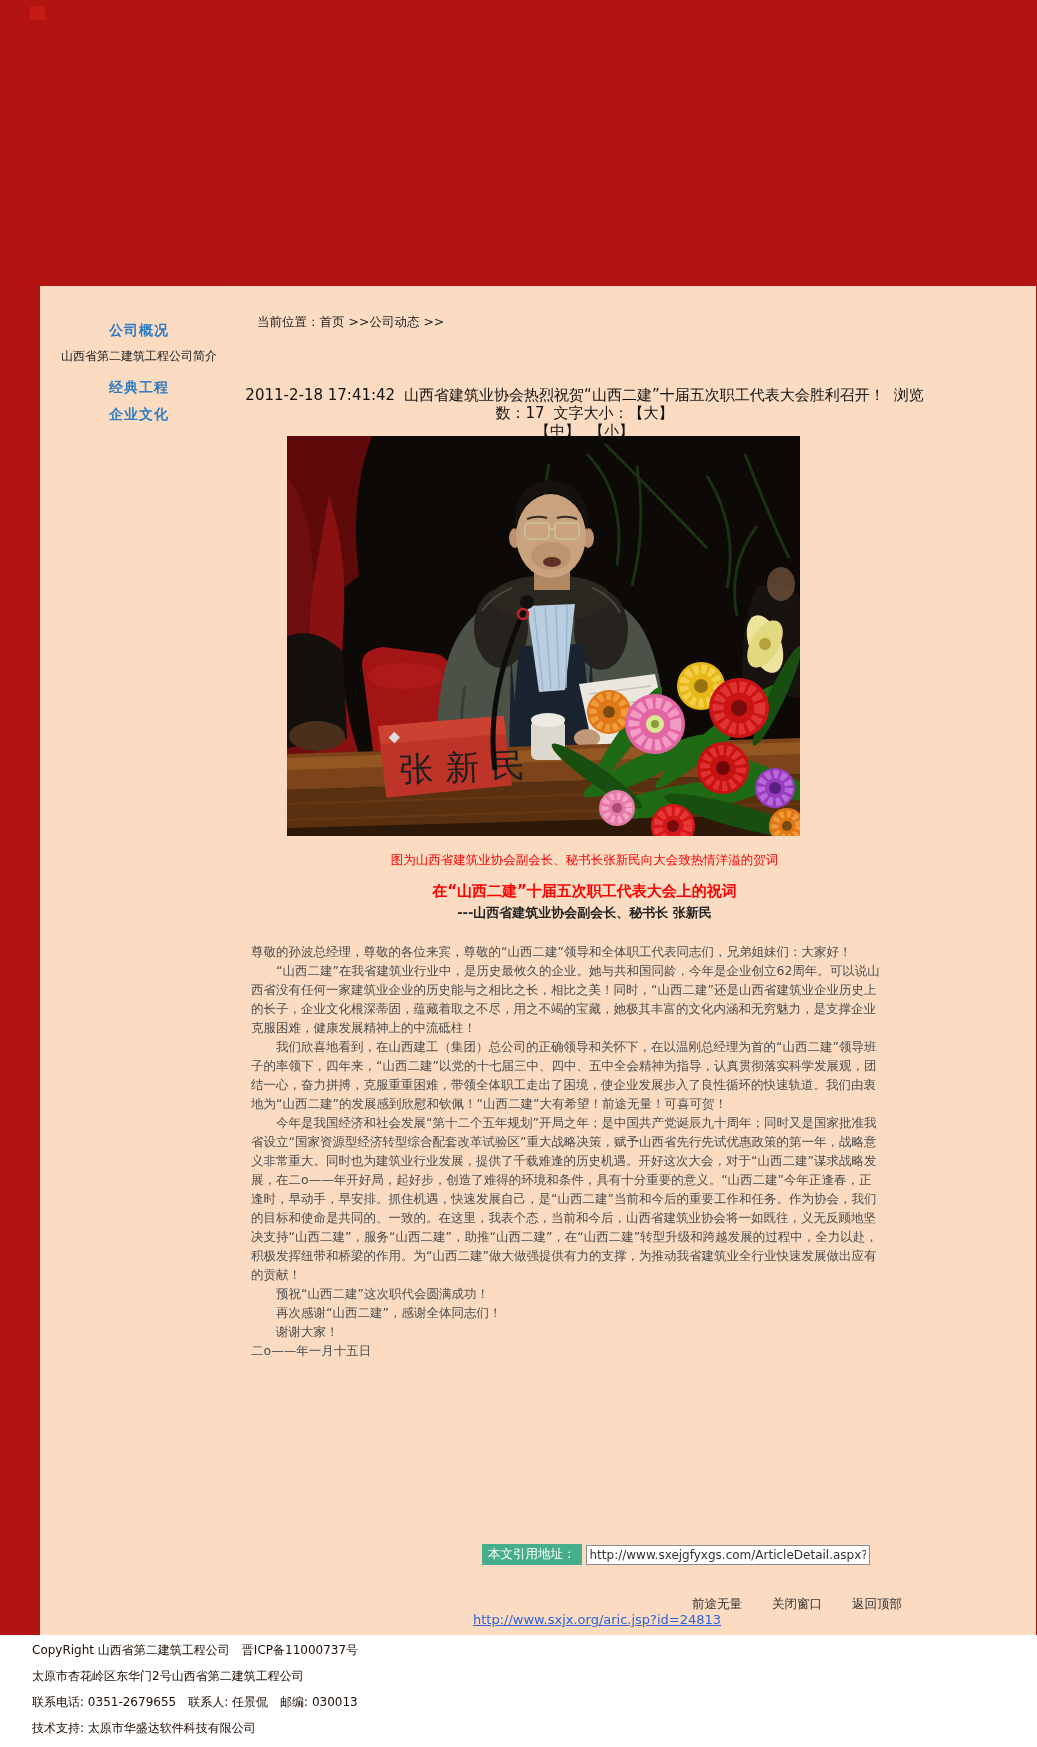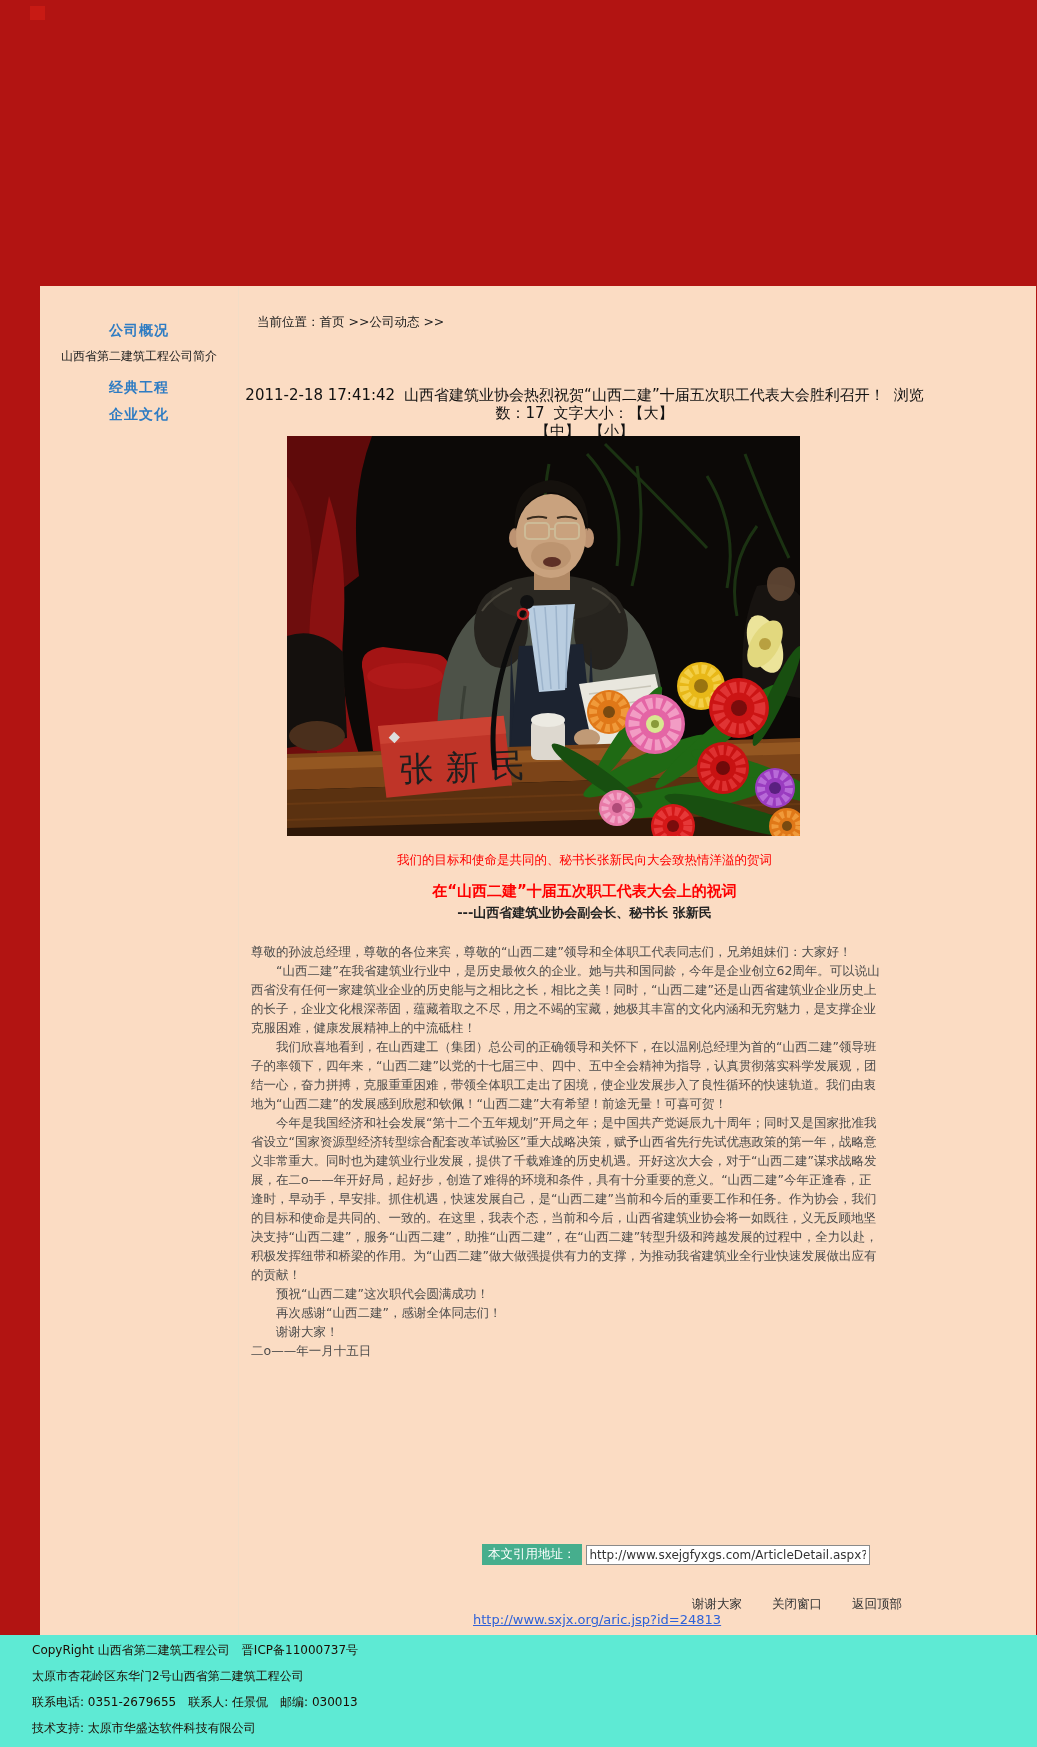--- a/index.html
+++ b/index.html
@@ -25,21 +25,21 @@
   .body-text{position:absolute;top:656px;left:12px;width:632px;font-size:12.5px;line-height:19px;color:#4c4c4c;}
   .body-text p{margin:0;}
   .body-text p.ind{text-indent:2em;}
   .date-line{text-align:left;padding-right:68px;margin-top:9px;}
   .citation-row{position:absolute;top:1258px;left:243px;white-space:nowrap;}
   .citation-label{display:inline-block;background:#46ae8d;color:#fff;font-size:12.5px;padding:2px 6px;vertical-align:middle;}
   .citation-input{width:276px;height:16px;font-size:12px;border:1px solid #8a8a8a;background:#fff;color:#333;vertical-align:middle;margin-left:4px;padding:1px 3px;font-family:"DejaVu Sans","Liberation Sans",sans-serif;}
   .actions-row{position:absolute;top:1310px;right:28px;display:flex;gap:30px;font-size:12.5px;color:#333;}
   .actions-row span{cursor:pointer;}
   .ext-link{position:absolute;top:1326px;left:234px;font-size:13px;color:#2e61d8;text-decoration:underline;cursor:pointer;}
-  .footer{position:absolute;left:0;top:1635px;width:1037px;height:112px;background:#5eead4;color:#1d0c02;font-size:12px;padding-top:9px;box-sizing:border-box;}
+  .footer{position:absolute;left:0;top:1635px;width:1037px;height:112px;background:#ffffff;color:#1d0c02;font-size:12px;padding-top:9px;box-sizing:border-box;}
   .footer-line{height:13px;line-height:13px;margin:0 0 13px 32px;}
 </style>
 </head>
 <body>
 
 <div class="page">
   <div class="corner-dot"></div>
 
   <div class="content">
 
@@ -199,41 +199,41 @@
               <circle r="6" fill="#7a0c0c"></circle>
             </g>
           <g transform="translate(500,390)">
               <circle r="18" fill="#e07818"></circle>
               <circle r="12" fill="none" stroke="#f09a3a" stroke-width="7" stroke-dasharray="4 3"></circle>
               <circle r="5" fill="#7a4a10"></circle>
             </g>
         </g>
       </svg>
 
-      <div class="caption">我们的目标和使命是共同的、秘书长张新民向大会致热情洋溢的贺词</div>
+      <div class="caption">图为山西省建筑业协会副会长、秘书长张新民向大会致热情洋溢的贺词</div>
       <div class="subtitle">在“山西二建”十届五次职工代表大会上的祝词</div>
       <div class="byline">---山西省建筑业协会副会长、秘书长 张新民</div>
 
       <div class="body-text">
         <p>尊敬的孙波总经理，尊敬的各位来宾，尊敬的“山西二建”领导和全体职工代表同志们，兄弟姐妹们：大家好！</p>
         <p class="ind">“山西二建”在我省建筑业行业中，是历史最攸久的企业。她与共和国同龄，今年是企业创立62周年。可以说山西省没有任何一家建筑业企业的历史能与之相比之长，相比之美！同时，“山西二建”还是山西省建筑业企业历史上的长子，企业文化根深蒂固，蕴藏着取之不尽，用之不竭的宝藏，她极其丰富的文化内涵和无穷魅力，是支撑企业克服困难，健康发展精神上的中流砥柱！</p>
         <p class="ind">我们欣喜地看到，在山西建工（集团）总公司的正确领导和关怀下，在以温刚总经理为首的“山西二建”领导班子的率领下，四年来，“山西二建”以党的十七届三中、四中、五中全会精神为指导，认真贯彻落实科学发展观，团结一心，奋力拼搏，克服重重困难，带领全体职工走出了困境，使企业发展步入了良性循环的快速轨道。我们由衷地为“山西二建”的发展感到欣慰和钦佩！“山西二建”大有希望！前途无量！可喜可贺！</p>
         <p class="ind">今年是我国经济和社会发展“第十二个五年规划”开局之年；是中国共产党诞辰九十周年；同时又是国家批准我省设立“国家资源型经济转型综合配套改革试验区”重大战略决策，赋予山西省先行先试优惠政策的第一年，战略意义非常重大。同时也为建筑业行业发展，提供了千载难逢的历史机遇。开好这次大会，对于“山西二建”谋求战略发展，在二о——年开好局，起好步，创造了难得的环境和条件，具有十分重要的意义。“山西二建”今年正逢春，正逢时，早动手，早安排。抓住机遇，快速发展自己，是“山西二建”当前和今后的重要工作和任务。作为协会，我们的目标和使命是共同的、一致的。在这里，我表个态，当前和今后，山西省建筑业协会将一如既往，义无反顾地坚决支持“山西二建”，服务“山西二建”，助推“山西二建”，在“山西二建”转型升级和跨越发展的过程中，全力以赴，积极发挥纽带和桥梁的作用。为“山西二建”做大做强提供有力的支撑，为推动我省建筑业全行业快速发展做出应有的贡献！</p>
         <p class="ind">预祝“山西二建”这次职代会圆满成功！</p>
         <p class="ind">再次感谢“山西二建”，感谢全体同志们！</p>
         <p class="ind">谢谢大家！</p>
         <p class="date-line">二о——年一月十五日</p>
       </div>
 
       <div class="citation-row">
         <span class="citation-label">本文引用地址：</span><input class="citation-input" type="text" value="http://www.sxejgfyxgs.com/ArticleDetail.aspx?id=194" style="">
       </div>
 
       <div class="actions-row">
-        <span>谢谢大家</span>
+        <span>前途无量</span>
         <span>关闭窗口</span>
         <span>返回顶部</span>
       </div>
 
       <div class="ext-link">http://www.sxjx.org/aric.jsp?id=24813</div>
 
     </div>
   </div>
 
   <div class="footer">

